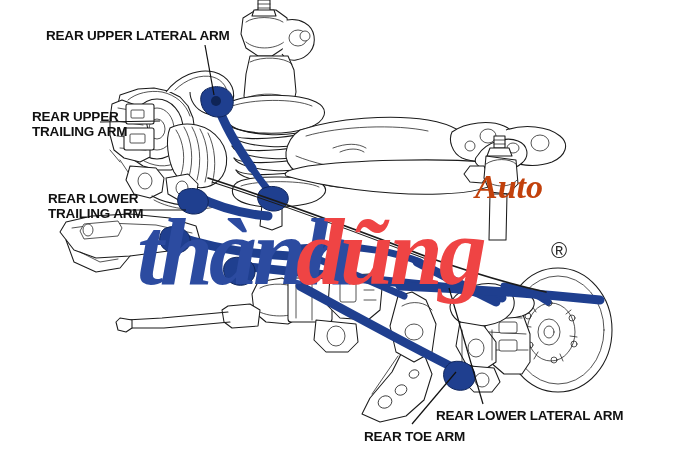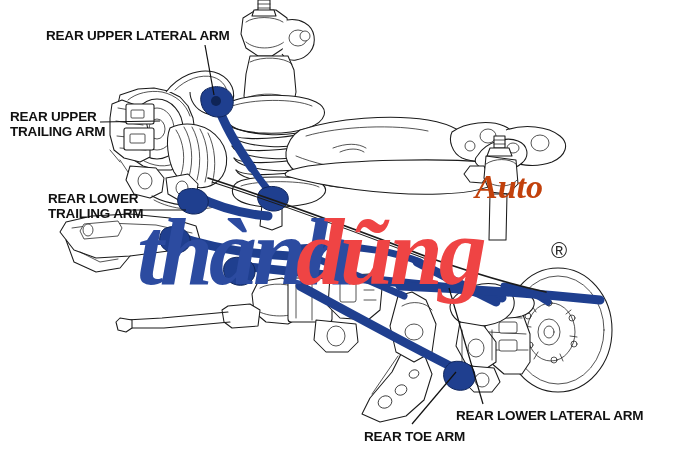--- a/index.html
+++ b/index.html
@@ -289,20 +289,20 @@
 
     </g>
   </svg>
 
   <div class="wm" id="wm-auto">Auto</div>
   <div class="wm" id="wm-thanh">thành</div>
   <div class="wm" id="wm-dung">dũng</div>
   <div class="wm" id="wm-reg">®</div>
 
   <div class="lbl" style="left:38px;top:28px;">REAR UPPER LATERAL ARM</div>
-  <div class="lbl" style="left:2px;top:109px;">REAR UPPER
+  <div class="lbl" style="left:24px;top:109px;">REAR UPPER
 TRAILING ARM</div>
   <div class="lbl" style="left:40px;top:191px;">REAR LOWER
 TRAILING ARM</div>
-  <div class="lbl" style="left:448px;top:408px;">REAR LOWER LATERAL ARM</div>
+  <div class="lbl" style="left:428px;top:408px;">REAR LOWER LATERAL ARM</div>
   <div class="lbl" style="left:356px;top:429px;">REAR TOE ARM</div>
 
 </div>
 
 </body></html>

